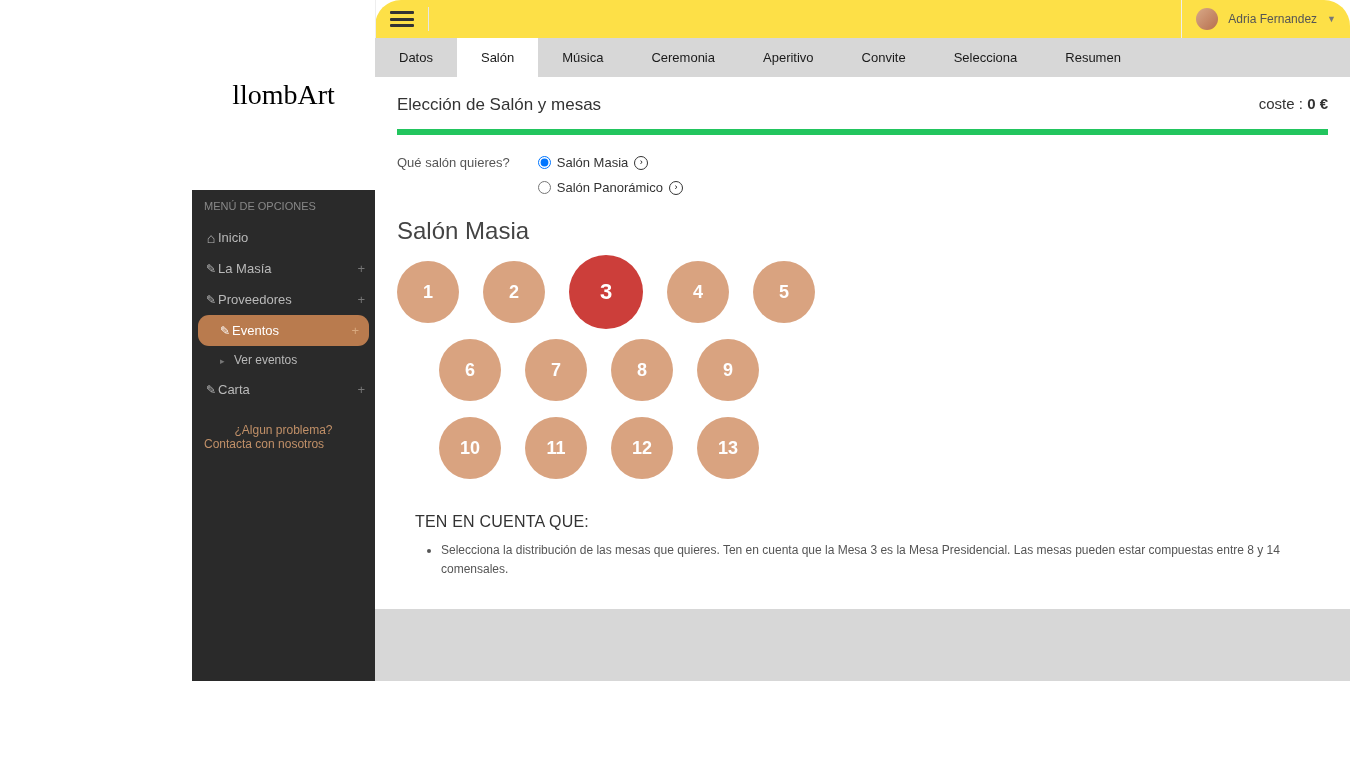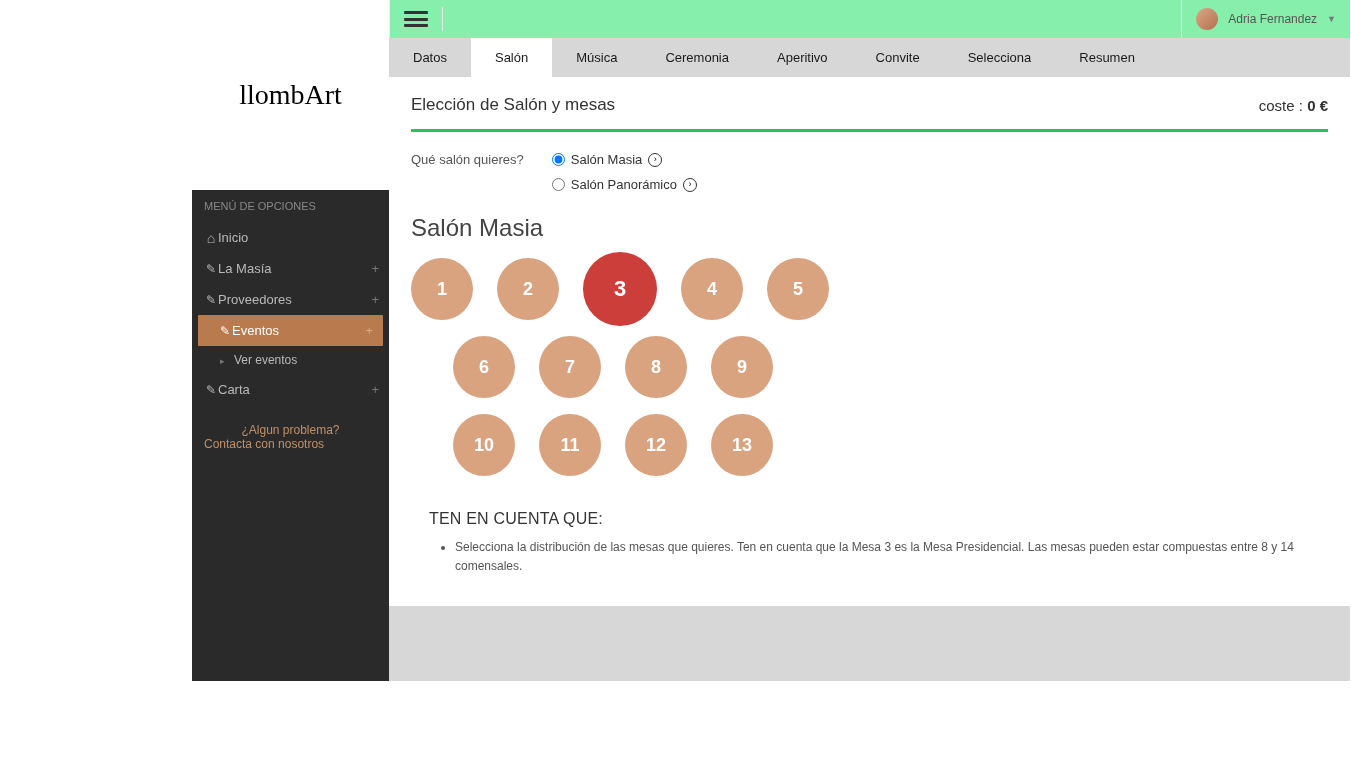--- a/index.html
+++ b/index.html
@@ -1,50 +1,50 @@
 <!DOCTYPE html>
 <html><head>
   <meta charset="utf-8">
   <style>
     * { margin: 0; padding: 0; box-sizing: border-box; font-family: "Segoe UI", Arial, sans-serif; }
     body { background: #fff; width: 1351px; height: 760px; overflow: hidden; }
     .app { display: flex; width: 1158px; height: 681px; margin-left: 192px; margin-top: 0; }
-    .sidebar { width: 197px; background: #2a2a2a; color: #b0b0b0; font-size: 12px; display: flex; flex-direction: column; }
+    .sidebar { width: 183px; background: #2a2a2a; color: #b0b0b0; font-size: 12px; display: flex; flex-direction: column; }
     .logo-area { background: #fff; height: 190px; display: flex; align-items: center; justify-content: center; }
     .logo { font-family: cursive; font-size: 28px; color: #000; text-align: center; }
     .menu-header { padding: 10px 12px; font-size: 11px; color: #888; text-transform: uppercase; }
     .menu-item { display: flex; align-items: center; padding: 8px 12px; color: #b9b9b9; cursor: pointer; font-size: 13px; position: relative; }
-    .menu-item.active { background: #b97b4e; color: #fff; margin: 0 6px; border-radius: 1px; padding-left: 20px; }
+    .menu-item.active { background: #b97b4e; color: #fff; margin: 0 6px; border-radius: 11px; padding-left: 20px; }
     .menu-item .plus { position: absolute; right: 10px; color: #777; font-size: 13px; }
     .menu-item.active .plus { color: #d9a97f; }
     .submenu-item { padding: 7px 12px 7px 28px; color: #b9b9b9; font-size: 12px; cursor: pointer; }
     .submenu-item::before { content: "▸"; font-size: 9px; margin-right: 6px; color: #777; }
     .sidebar-footer { padding: 18px 12px; font-size: 12px; }
     .sidebar-footer .problem { color: #c19068; text-align: center; }
     .sidebar-footer .contact { color: #c19068; }
     .icon-sm { width: 14px; height: 14px; display: inline-flex; align-items: center; justify-content: center; font-size: 12px; }
 
-    .main { flex: 1; background: #86efac; display: flex; flex-direction: column; }
+    .main { flex: 1; background: #fde047; display: flex; flex-direction: column; border-radius: 26px; }
     .topbar { height: 38px; display: flex; align-items: center; padding: 0 14px; border-left: 1px solid #eee; }
     .hamburger { width: 24px; height: 20px; display: flex; flex-direction: column; justify-content: space-between; cursor: pointer; padding: 2px 0;}
     .hamburger span { height: 3px; background: #333; border-radius: 1px; }
     .topbar-divider { width: 1px; height: 24px; background: #e6e6e6; margin-left: 14px; }
     .topbar-spacer { flex: 1; }
     .user-area { display: flex; align-items: center; gap: 10px; padding-left: 14px; border-left: 1px solid #eee; height: 100%; cursor: pointer; }
     .avatar { width: 22px; height: 22px; border-radius: 50%; background: linear-gradient(135deg,#d8a988,#b76e4d); display: inline-block; }
     .username { font-size: 12px; color: #555; }
     .caret-down { font-size: 9px; color: #777; }
 
     .content-wrap { background: #d7d7d7; flex: 1; overflow: auto; }
     .tabs { display: flex; background: #d7d7d7; }
     .tab { padding: 12px 24px; font-size: 13px; color: #1a1a1a; cursor: pointer; }
     .tab.active { background: #fff; }
 
     .panel { background: #fff; padding: 18px 22px 30px; }
-    .panel-header { display: flex; justify-content: space-between; align-items: center; border-bottom: 3px solid #22c55e; padding-bottom: 14px; margin-bottom: 20px; }
+    .panel-header { display: flex; justify-content: space-between; border-bottom: 6px solid #22c55e; padding-bottom: 14px; margin-bottom: 20px; }
     .panel-title { font-size: 17px; font-weight: 400; color: #333; }
     .cost-label { font-size: 15px; color: #333; }
     .cost-value { font-weight: 700; }
 
     .radio-row { display: flex; gap: 28px; font-size: 13px; align-items: flex-start; }
     .radio-label-col { color: #555; }
     .radio-options { display: flex; flex-direction: column; gap: 10px; }
     .radio-opt { display: flex; align-items: center; gap: 6px; }
     .radio-opt label { color: #333; }
     .radio-opt .arrow-circle { width: 14px; height: 14px; border: 1.4px solid #333; border-radius: 50%; display: inline-flex; align-items: center; justify-content: center; font-size: 9px; line-height: 1; cursor: pointer; }

